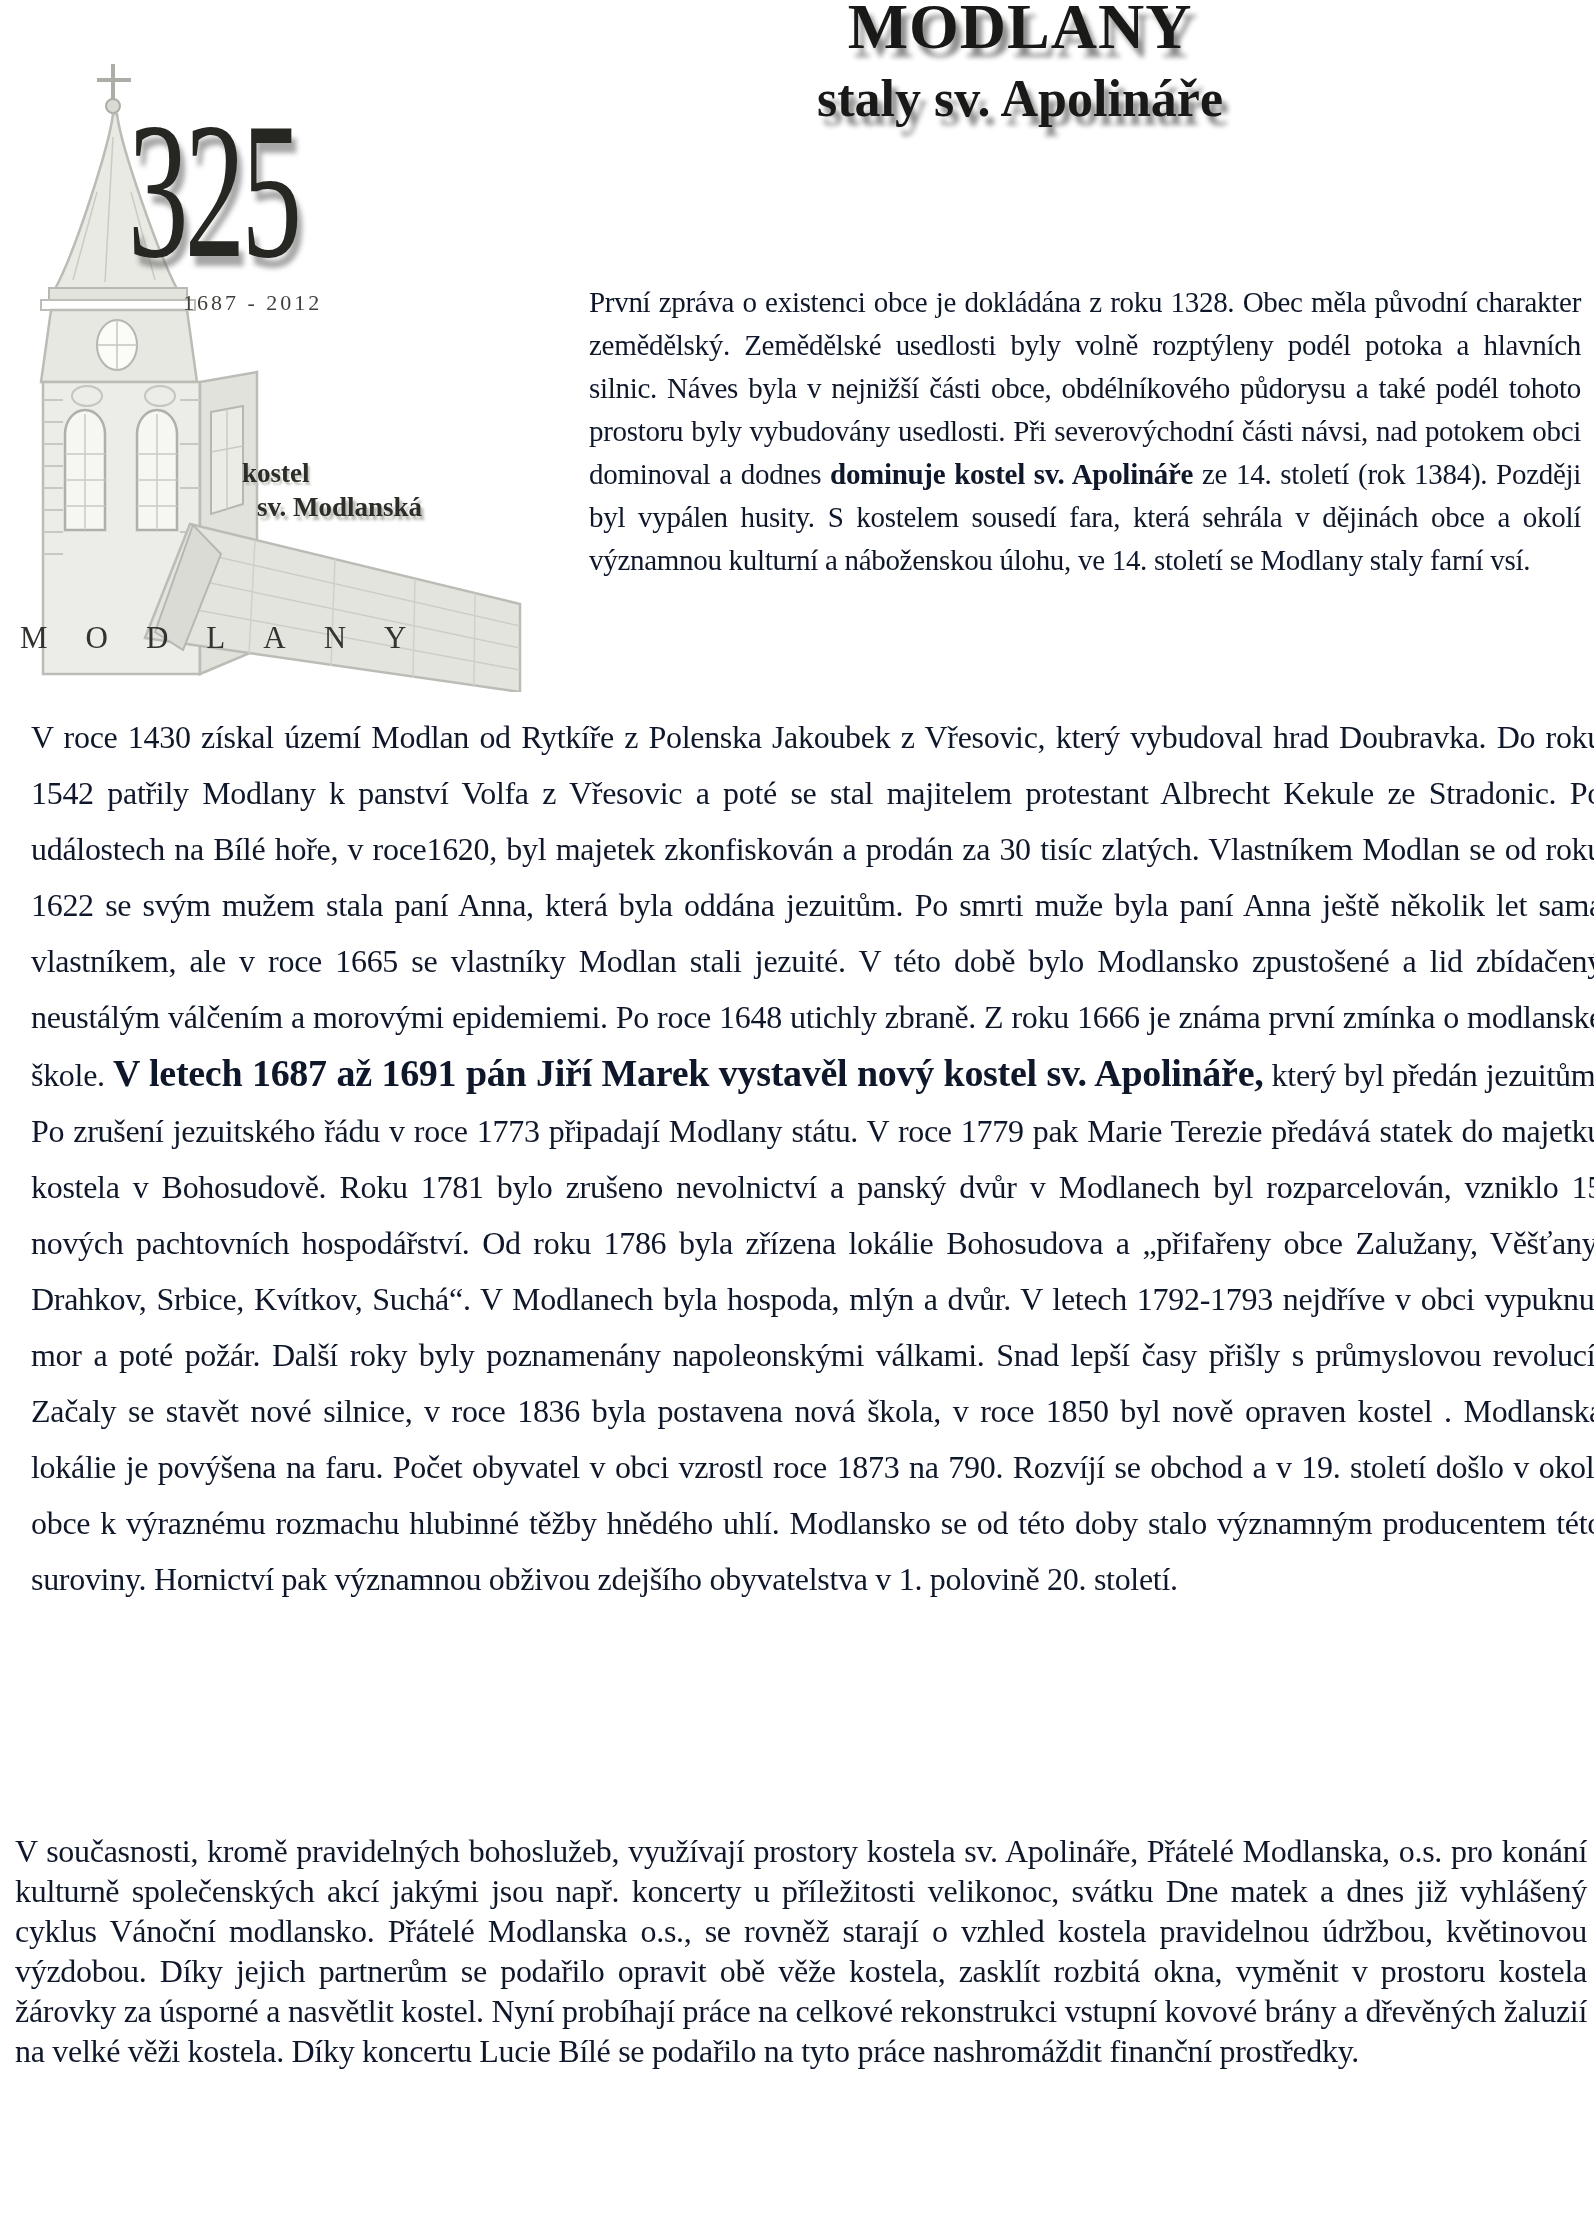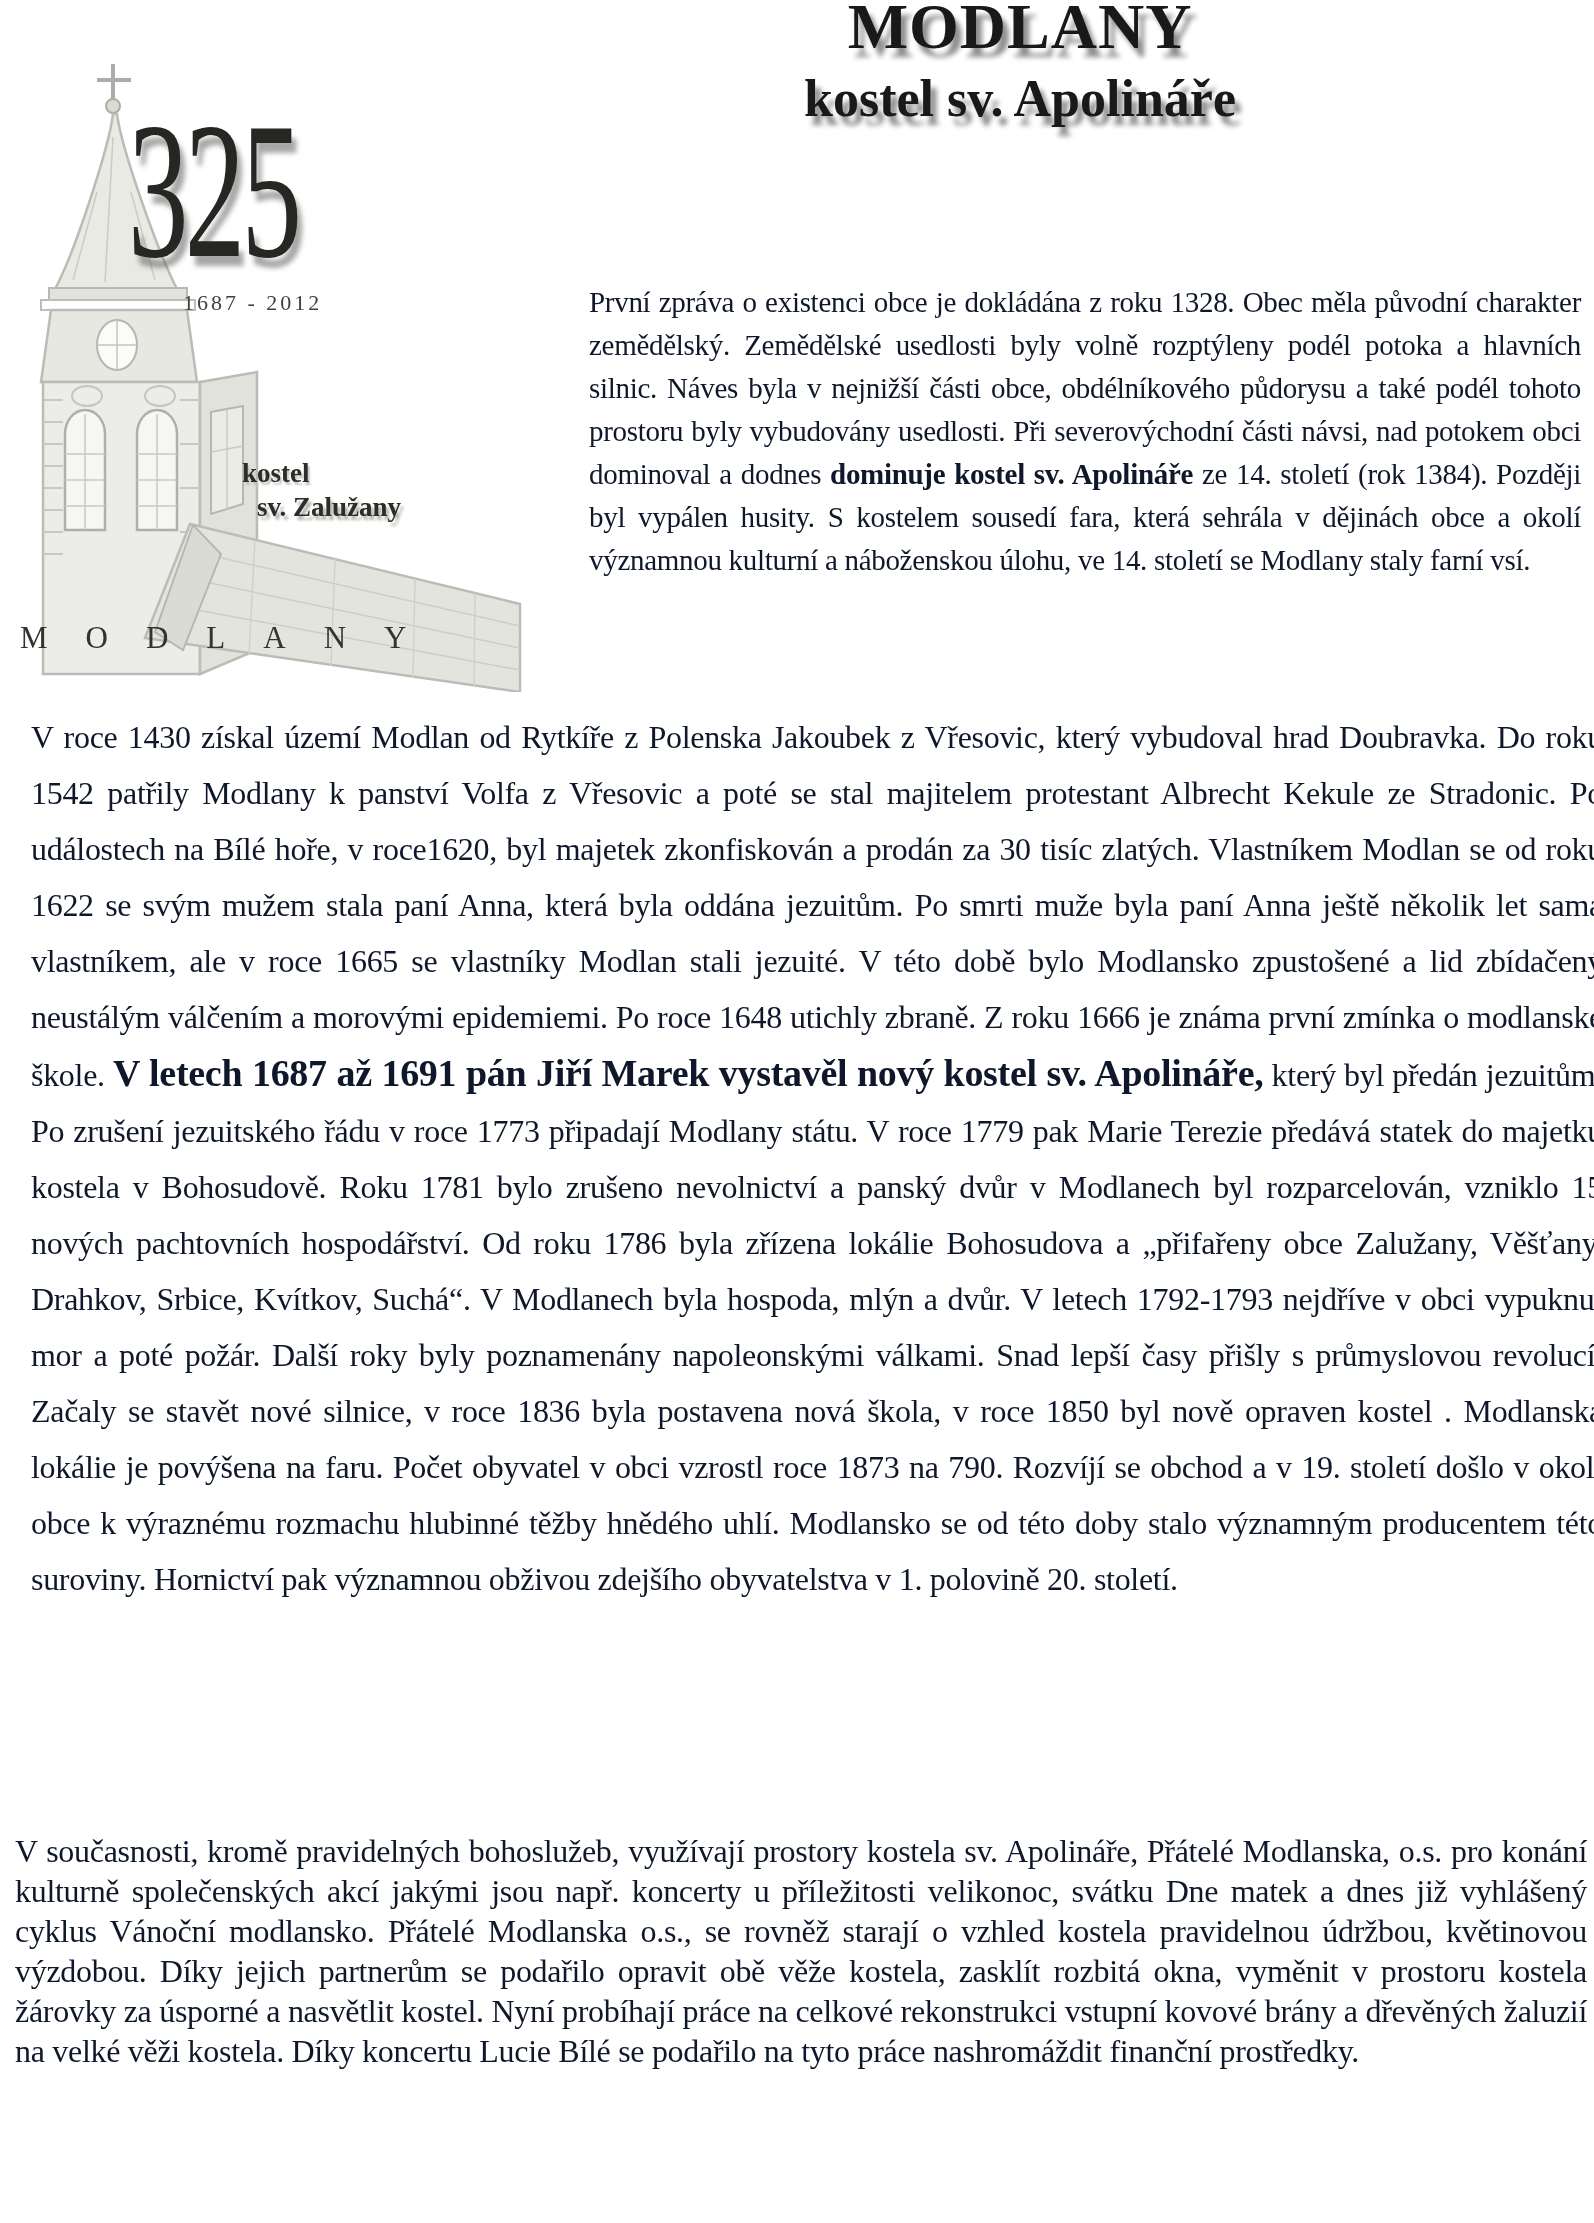--- a/index.html
+++ b/index.html
@@ -194,26 +194,26 @@
         <line x1="470" y1="541" x2="469" y2="634"></line>
       </g>
 
       <path d="M150,580 L188,473 L216,502 L178,598 Z" fill="#d8d8d2" stroke="#b0b0aa" stroke-width="2"></path>
     </g>
   </svg>
 
   <div class="badge-number">325</div>
   <div class="badge-years">1687 - 2012</div>
   <div class="badge-kostel">kostel</div>
-  <div class="badge-sv">sv. Zalužany</div>
+  <div class="badge-sv">sv. Modlanská</div>
   <div class="badge-village">MODLANY</div>
 
   <div class="title-block">
     <div class="title-main">MODLANY</div>
-    <div class="title-sub">kostel sv. Apolináře</div>
+    <div class="title-sub">staly sv. Apolináře</div>
   </div>
 
   <p class="para intro"><span>První zpráva o existenci obce je dokládána z roku 1328. Obec měla původní charakter zemědělský. Zemědělské usedlosti byly volně rozptýleny podél potoka a hlavních silnic. Náves byla v nejnižší části obce, obdélníkového půdorysu a také podél tohoto prostoru byly vybudovány usedlosti. Při severovýchodní části návsi, nad potokem obci dominoval a dodnes </span><span class="bold-sm">dominuje kostel sv. Apolináře</span><span> ze 14. století (rok 1384). Později byl vypálen husity. S kostelem sousedí fara, která sehrála v dějinách obce a okolí významnou kulturní a náboženskou úlohu, ve 14. století se Modlany staly farní vsí.</span></p>
 
   <p class="para history"><span>V roce 1430 získal území Modlan od Rytkíře z Polenska Jakoubek z Vřesovic, který vybudoval hrad Doubravka. Do roku 1542 patřily Modlany k panství Volfa z Vřesovic a poté se stal majitelem protestant Albrecht Kekule ze Stradonic. Po událostech na Bílé hoře, v roce1620, byl majetek zkonfiskován a prodán za 30 tisíc zlatých. Vlastníkem Modlan se od roku 1622 se svým mužem stala paní Anna, která byla oddána jezuitům. Po smrti muže byla paní Anna ještě několik let sama vlastníkem, ale v roce 1665 se vlastníky Modlan stali jezuité. V této době bylo Modlansko zpustošené a lid zbídačený neustálým válčením a morovými epidemiemi. Po roce 1648 utichly zbraně. Z roku 1666 je známa první zmínka o modlanské škole. </span><span class="bold-lg">V letech 1687 až 1691 pán Jiří Marek vystavěl nový kostel sv. Apolináře,</span><span> který byl předán jezuitům. Po zrušení jezuitského řádu v roce 1773 připadají Modlany státu. V roce 1779 pak Marie Terezie předává statek do majetku kostela v Bohosudově. Roku 1781 bylo zrušeno nevolnictví a panský dvůr v Modlanech byl rozparcelován, vzniklo 15 nových pachtovních hospodářství. Od roku 1786 byla zřízena lokálie Bohosudova a „přifařeny obce Zalužany, Věšťany, Drahkov, Srbice, Kvítkov, Suchá“. V Modlanech byla hospoda, mlýn a dvůr. V letech 1792-1793 nejdříve v obci vypuknul mor a poté požár. Další roky byly poznamenány napoleonskými válkami. Snad lepší časy přišly s průmyslovou revolucí. Začaly se stavět nové silnice, v roce 1836 byla postavena nová škola, v roce 1850 byl nově opraven kostel . Modlanská lokálie je povýšena na faru. Počet obyvatel v obci vzrostl roce 1873 na 790. Rozvíjí se obchod a v 19. století došlo v okolí obce k výraznému rozmachu hlubinné těžby hnědého uhlí. Modlansko se od této doby stalo významným producentem této suroviny. Hornictví pak významnou obživou zdejšího obyvatelstva v 1. polovině 20. století.</span></p>
 
   <p class="para present">V současnosti, kromě pravidelných bohoslužeb, využívají prostory kostela sv. Apolináře, Přátelé Modlanska, o.s. pro konání kulturně společenských akcí jakými jsou např. koncerty u příležitosti velikonoc, svátku Dne matek a dnes již vyhlášený cyklus Vánoční modlansko. Přátelé Modlanska o.s., se rovněž starají o vzhled kostela pravidelnou údržbou, květinovou výzdobou. Díky jejich partnerům se podařilo opravit obě věže kostela, zasklít rozbitá okna, vyměnit v prostoru kostela žárovky za úsporné a nasvětlit kostel. Nyní probíhají práce na celkové rekonstrukci vstupní kovové brány a dřevěných žaluzií na velké věži kostela. Díky koncertu Lucie Bílé se podařilo na tyto práce nashromáždit finanční prostředky.</p>
 
 </div>
 

